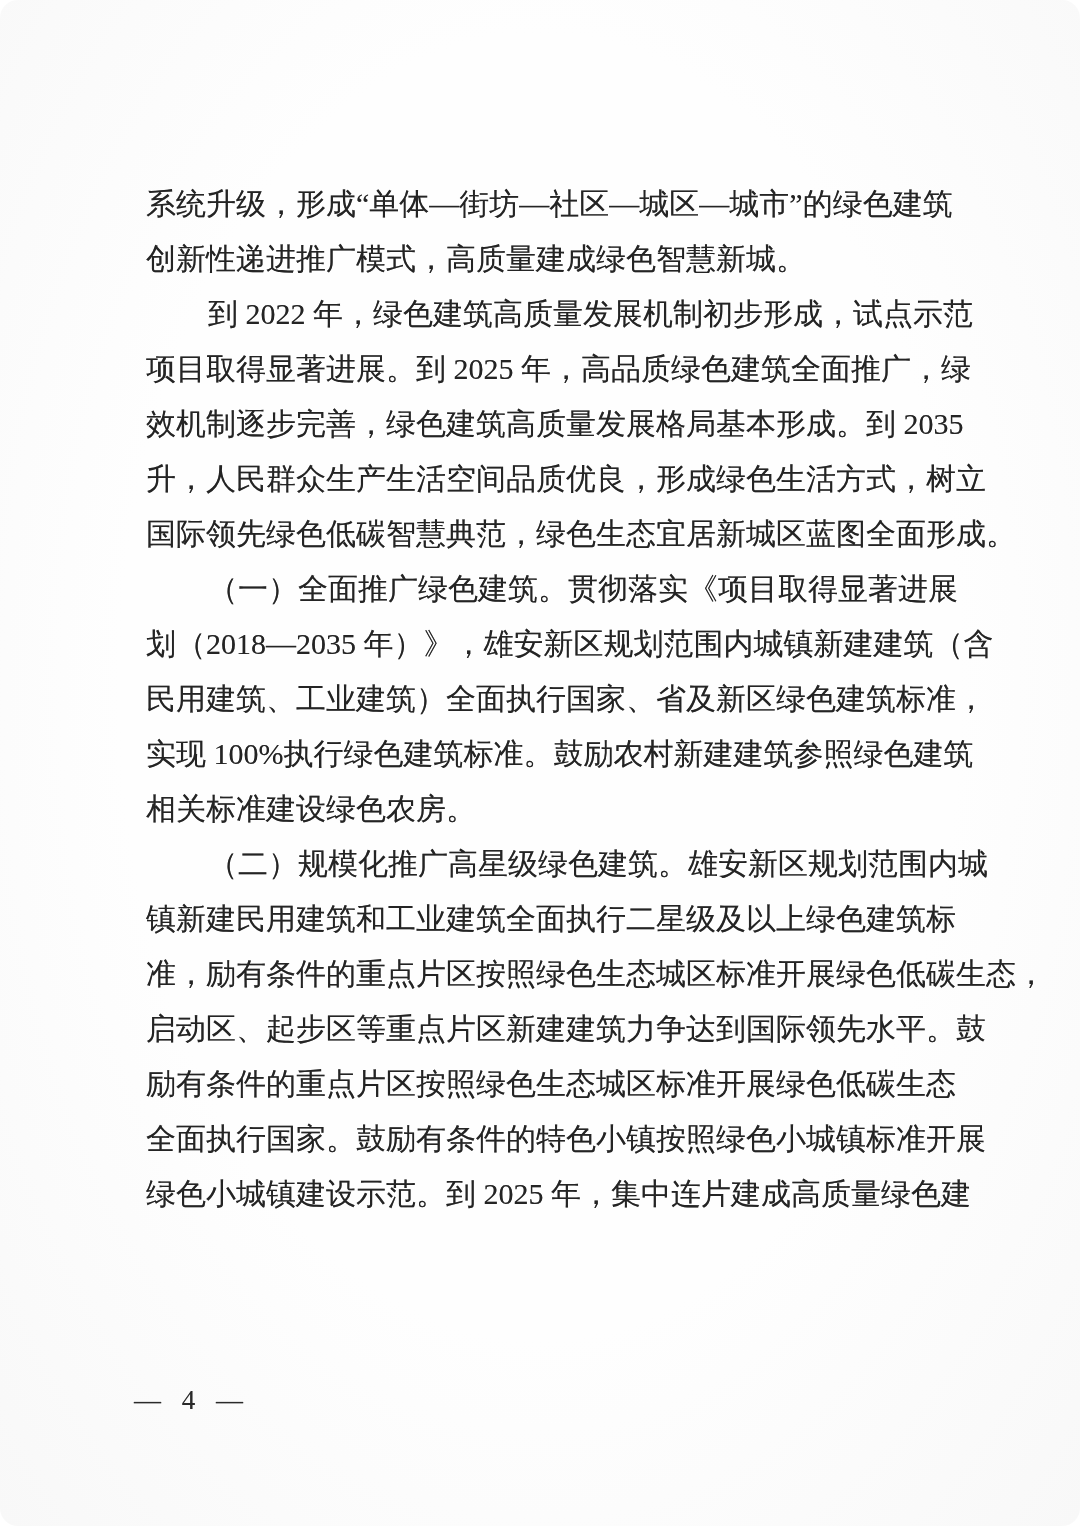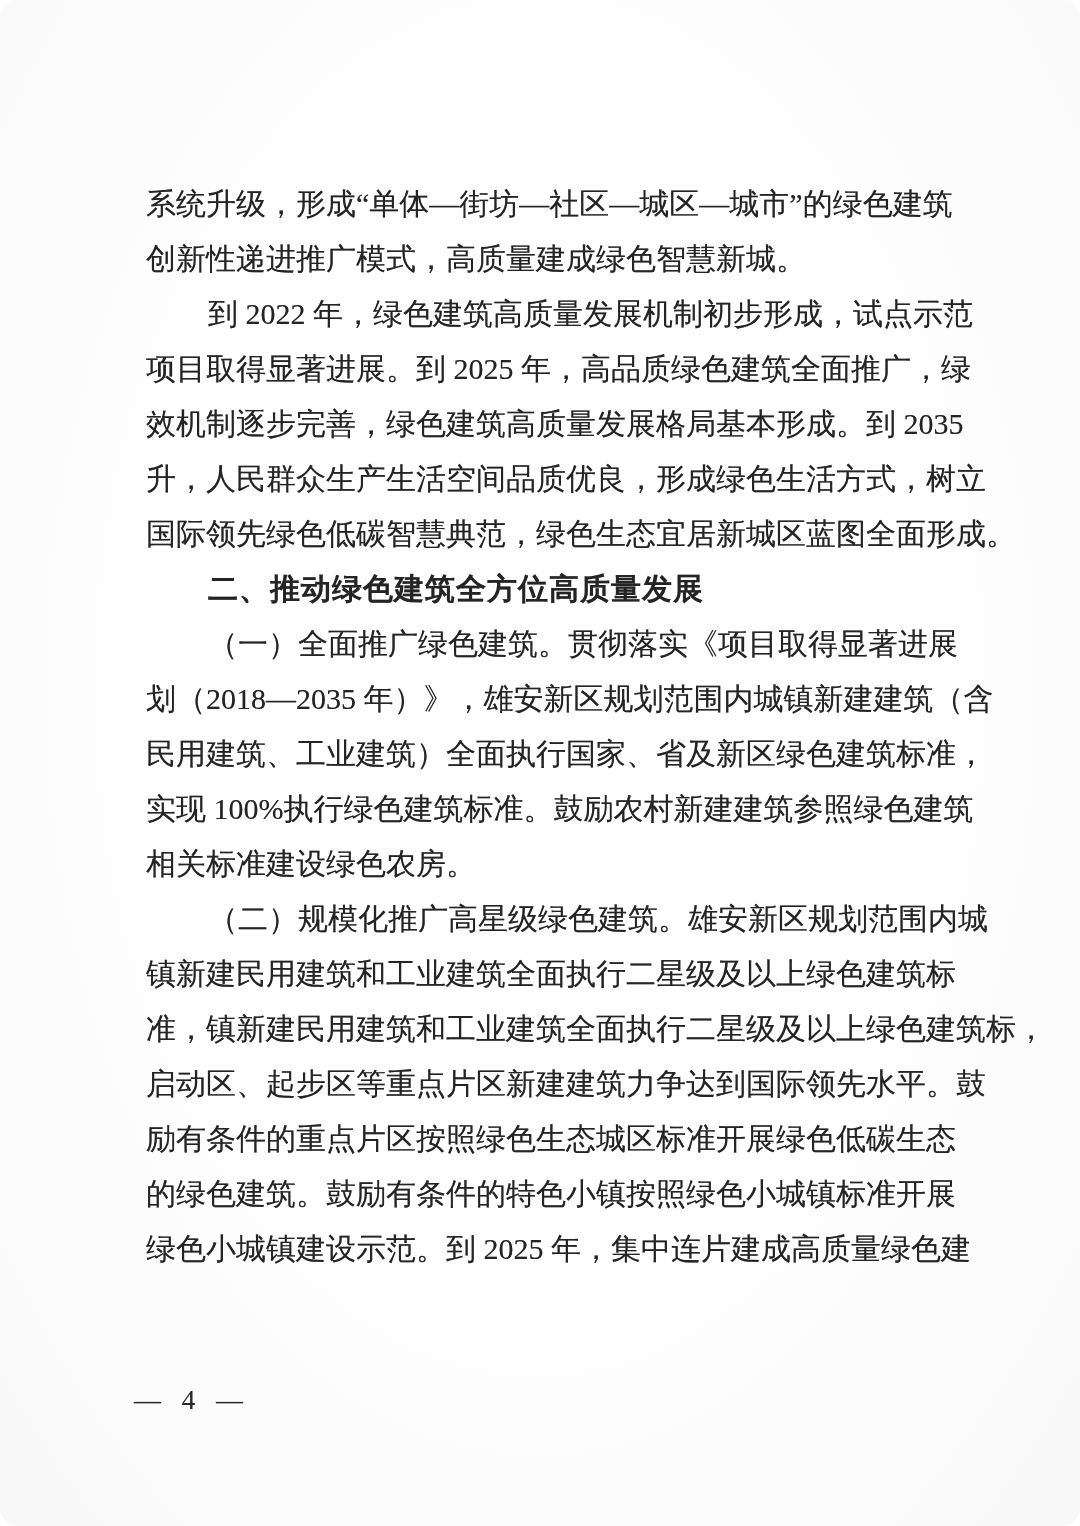--- a/index.html
+++ b/index.html
@@ -57,29 +57,28 @@
 
 <div class="page">
   <div class="text-block">
     <div class="doc-line">系统升级，形成“单体—街坊—社区—城区—城市”的绿色建筑</div>
     <div class="doc-line">创新性递进推广模式，高质量建成绿色智慧新城。</div>
     <div class="doc-line indent">到 2022 年，绿色建筑高质量发展机制初步形成，试点示范</div>
     <div class="doc-line">项目取得显著进展。到 2025 年，高品质绿色建筑全面推广，绿</div>
     <div class="doc-line">效机制逐步完善，绿色建筑高质量发展格局基本形成。到 2035</div>
     <div class="doc-line">升，人民群众生产生活空间品质优良，形成绿色生活方式，树立</div>
     <div class="doc-line">国际领先绿色低碳智慧典范，绿色生态宜居新城区蓝图全面形成。</div>
-    <div class="doc-line indent heading">二、推动绿色建筑全方位高质量发展</div>
     <div class="doc-line indent">（一）全面推广绿色建筑。贯彻落实《项目取得显著进展</div>
     <div class="doc-line">划（2018—2035 年）》，雄安新区规划范围内城镇新建建筑（含</div>
     <div class="doc-line">民用建筑、工业建筑）全面执行国家、省及新区绿色建筑标准，</div>
     <div class="doc-line">实现 100%执行绿色建筑标准。鼓励农村新建建筑参照绿色建筑</div>
     <div class="doc-line">相关标准建设绿色农房。</div>
     <div class="doc-line indent">（二）规模化推广高星级绿色建筑。雄安新区规划范围内城</div>
     <div class="doc-line">镇新建民用建筑和工业建筑全面执行二星级及以上绿色建筑标</div>
-    <div class="doc-line">准，镇新建民用建筑和工业建筑全面执行二星级及以上绿色建筑标，</div>
+    <div class="doc-line">准，励有条件的重点片区按照绿色生态城区标准开展绿色低碳生态，</div>
     <div class="doc-line">启动区、起步区等重点片区新建建筑力争达到国际领先水平。鼓</div>
     <div class="doc-line">励有条件的重点片区按照绿色生态城区标准开展绿色低碳生态</div>
-    <div class="doc-line">的绿色建筑。鼓励有条件的特色小镇按照绿色小城镇标准开展</div>
+    <div class="doc-line">全面执行国家。鼓励有条件的特色小镇按照绿色小城镇标准开展</div>
     <div class="doc-line">绿色小城镇建设示范。到 2025 年，集中连片建成高质量绿色建</div>
   </div>
 
   <div class="footer">— 4 —</div>
 </div>
 
 </body></html>

